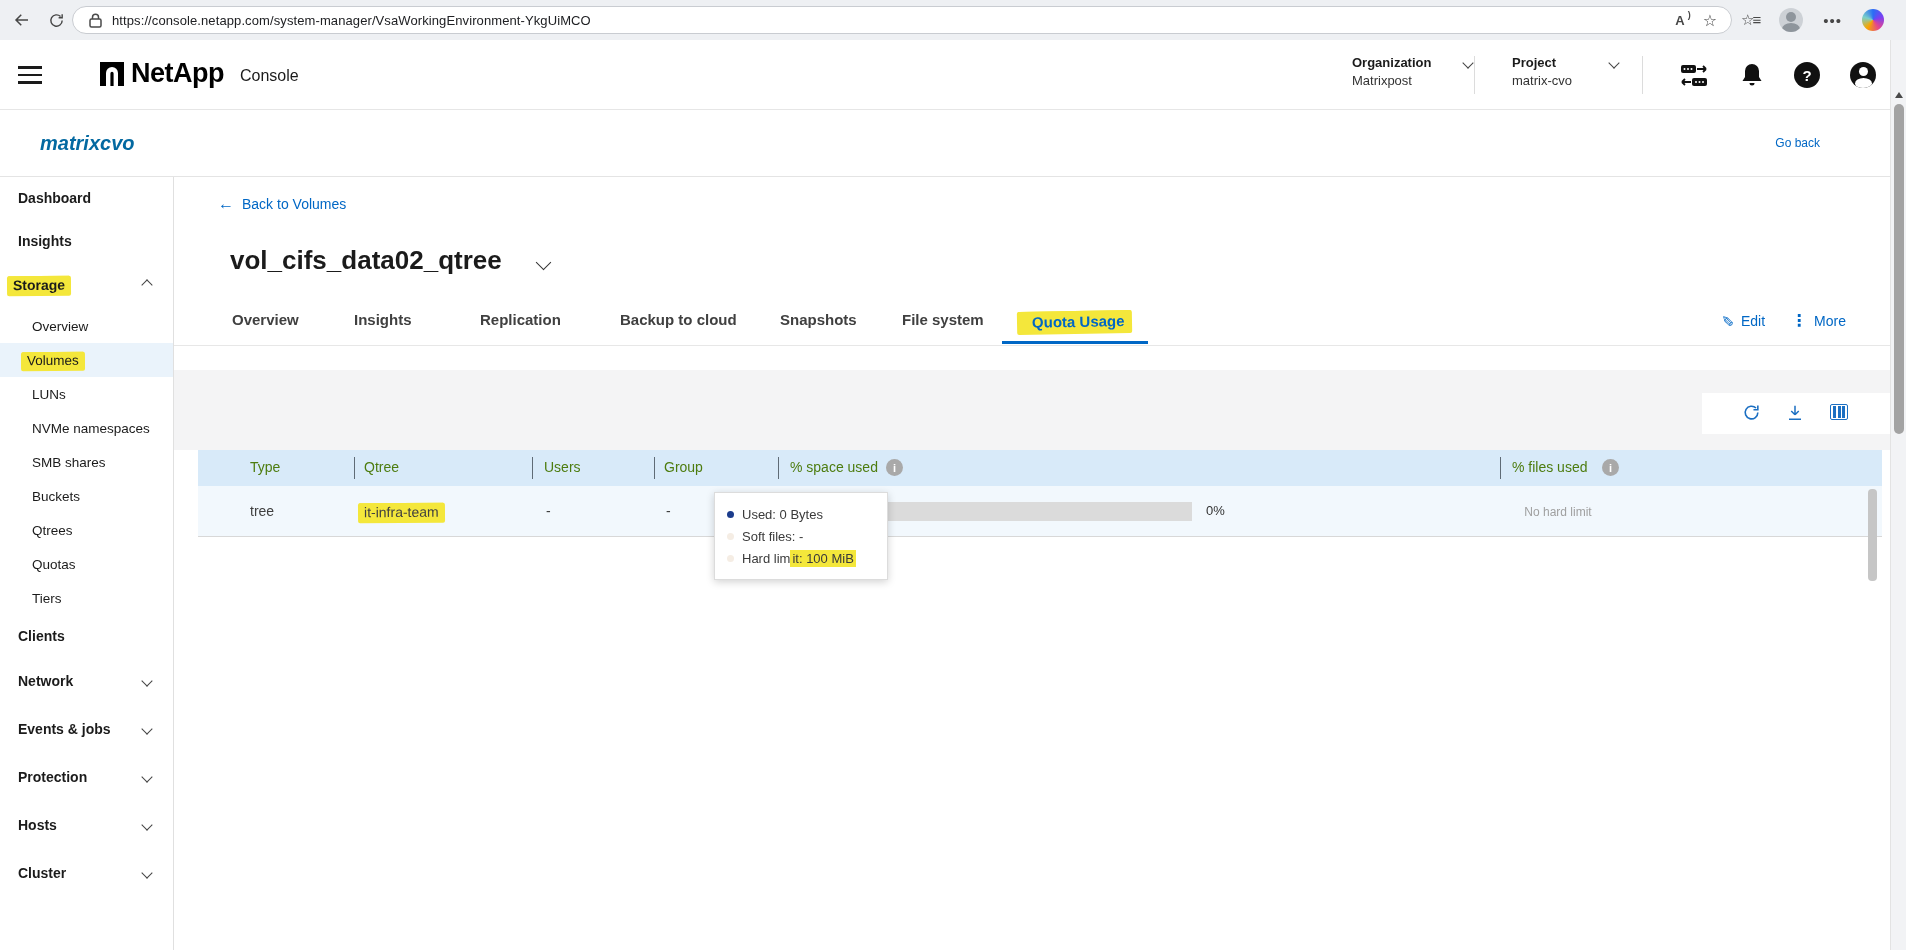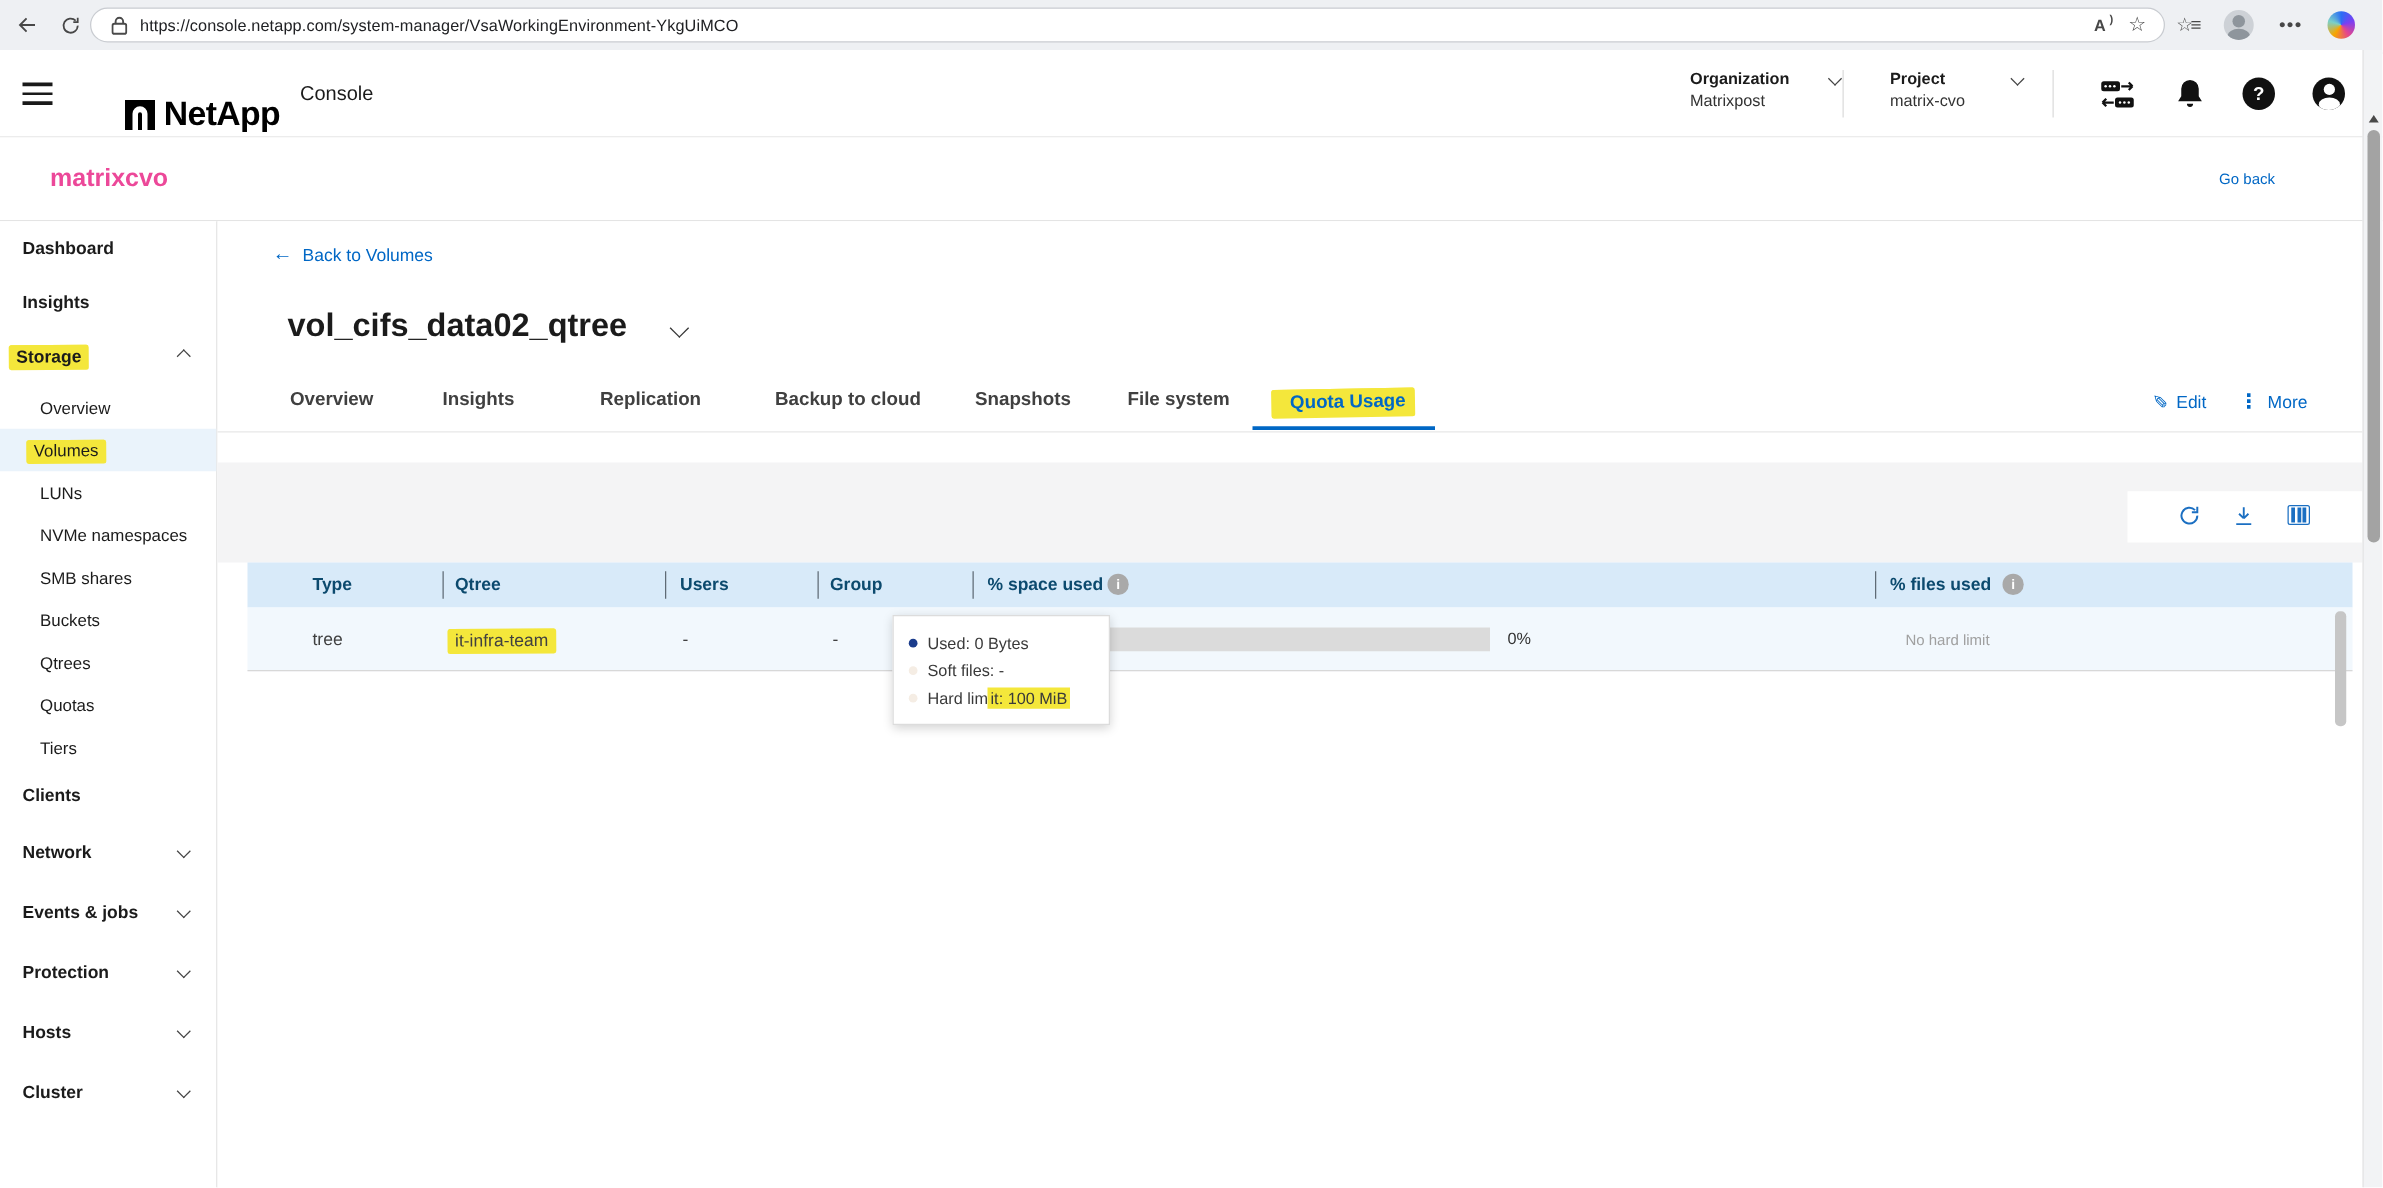--- a/index.html
+++ b/index.html
@@ -27,42 +27,42 @@
   .avatar::after { content:""; position:absolute; left:3px; top:15px; width:18px; height:12px; border-radius:50%; background:#8E959C; }
   .dots3 { font-size:15px; color:#474747; letter-spacing:1px; }
   .copilot { width:22px; height:22px; border-radius:50%;
              background:conic-gradient(#2a6df5,#7b3ff2,#e5468c,#f7a600,#7ad0c9,#2a6df5); }
 
   
   .appbar { position:absolute; left:0; top:40px; width:1906px; height:70px; background:#fff;
             border-bottom:1px solid #E6E6E6; }
   .hamburger { position:absolute; left:18px; top:26px; width:24px; height:18px; cursor:pointer; }
   .hamburger span { display:block; height:2.5px; background:#1a1a1a; margin-bottom:5px; }
-  .brand { position:absolute; left:100px; top:36px; display:flex; align-items:center; }
+  .brand { position:absolute; left:100px; top:18px; display:flex; align-items:center; }
   .brand .word { font-size:27px; font-weight:800; color:#000; letter-spacing:-0.5px; margin-left:7px; }
   .console-label { position:absolute; left:240px; top:27px; font-size:16px; color:#1b1b1b; }
   .ctx { position:absolute; top:15px; }
   .ctx .lbl { font-size:13px; font-weight:700; color:#1b1b1b; }
   .ctx .val { font-size:13px; color:#333; margin-top:3px; }
   .ctx .chev { position:absolute; top:5px; }
   .vdiv { position:absolute; top:16px; width:1px; height:38px; background:#DCDCDC; }
   .chev { display:inline-block; width:8px; height:8px; border-right:1.6px solid #444;
           border-bottom:1.6px solid #444; transform:rotate(45deg); }
   .chev.up { transform:rotate(-135deg); }
   .hicons { position:absolute; top:0; height:70px; display:flex; align-items:center; gap:30px; }
   .round-ico { width:26px; height:26px; border-radius:50%; background:#111; color:#fff;
                display:flex; align-items:center; justify-content:center; font-size:15px; font-weight:700; }
   .person-ico { position:relative; overflow:hidden; }
   .person-ico::before { content:""; position:absolute; left:8.5px; top:5px; width:9px; height:9px; border-radius:50%; background:#fff; }
   .person-ico::after { content:""; position:absolute; left:4.5px; top:16px; width:17px; height:11px; border-radius:50%; background:#fff; }
 
   
   .titlebar { position:absolute; left:0; top:110px; width:1906px; height:67px; background:#fff;
               border-bottom:1px solid #E4E4E4; }
-  .titlebar .wetitle { position:absolute; left:40px; top:22px; font-size:20px; font-weight:700; color:#ec4899; }
+  .titlebar .wetitle { position:absolute; left:40px; top:22px; font-size:20px; font-weight:700; color:#0369a1;font-style:italic; }
   .goback { position:absolute; right:86px; top:26px; font-size:12px; color:#0067C5; cursor:pointer; }
 
   
   .sidebar { position:absolute; left:0; top:177px; width:174px; height:773px; background:#fff;
              border-right:1px solid #E0E0E0; }
   .nav-item { position:absolute; left:0; width:173px; height:34px; display:flex; align-items:center; cursor:pointer; }
   .nav-item .t { font-size:14px; font-weight:700; color:#1b1b1b; margin-left:18px; }
   .nav-item .s { font-size:13.5px; font-weight:400; color:#1b1b1b; margin-left:32px; }
   .nav-item .chev { position:absolute; right:22px; }
   .nav-item.selected { background:#EAF3FB; }
@@ -93,21 +93,21 @@
 
   .grayband { position:absolute; left:0; top:193px; width:1716px; height:80px; background:#F4F4F5; }
   .toolpill { position:absolute; left:1528px; top:216px; width:188px; height:41px; background:#fff; }
   .tbl-tools { position:absolute; top:224px; right:40px; display:flex; align-items:center; gap:22px; }
   .tool-ico { width:22px; height:22px; color:#1B6FC2; cursor:pointer; display:flex; align-items:center; justify-content:center; }
   .cols-ico { width:18px; height:16px; border:1.6px solid #1B6FC2; border-radius:2px; display:flex; justify-content:space-evenly; align-items:stretch; padding:1px 0; }
   .cols-ico i { width:3px; background:#1B6FC2; }
 
   
   .thead { position:absolute; left:24px; top:273px; width:1684px; height:36px; background:#D8EAF9; }
-  .th { position:absolute; top:9px; font-size:14px; font-weight:700; color:#0c4a6e; }
+  .th { position:absolute; top:9px; font-size:14px; font-weight:400; color:#4d7c0f; }
   .thsep { position:absolute; top:7px; width:1px; height:22px; background:#5f6b76; }
   .info { position:absolute; width:17px; height:17px; border-radius:50%; background:#A9A9A9; color:#fff;
           font-size:11px; font-weight:700; display:flex; align-items:center; justify-content:center; top:9px; cursor:pointer; }
   .trow { position:absolute; left:24px; top:309px; width:1684px; height:51px; background:#F2F8FD; border-bottom:1px solid #D8D8D8; }
   .td { position:absolute; top:17px; font-size:14px; color:#404040; }
   .spacebar { position:absolute; left:594px; top:16px; width:400px; height:19px; background:#DBDBDB; }
   .pct { position:absolute; left:1008px; top:17px; font-size:13px; color:#333; }
   .nolimit { position:absolute; left:1300px; top:19px; width:120px; text-align:center; font-size:12px; color:#A0A0A0; }
   .tbl-scroll { position:absolute; left:1694px; top:312px; width:9px; height:92px; background:#C6C6C6; border-radius:4px; }
 

